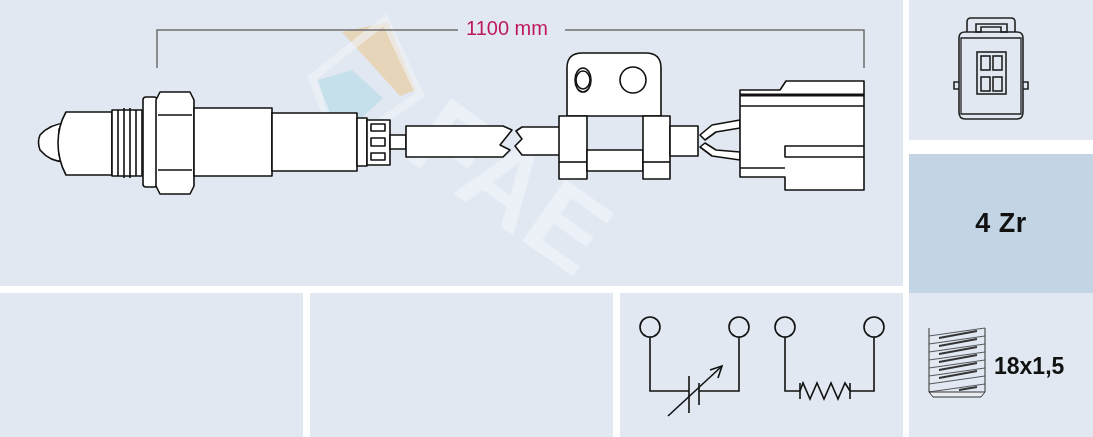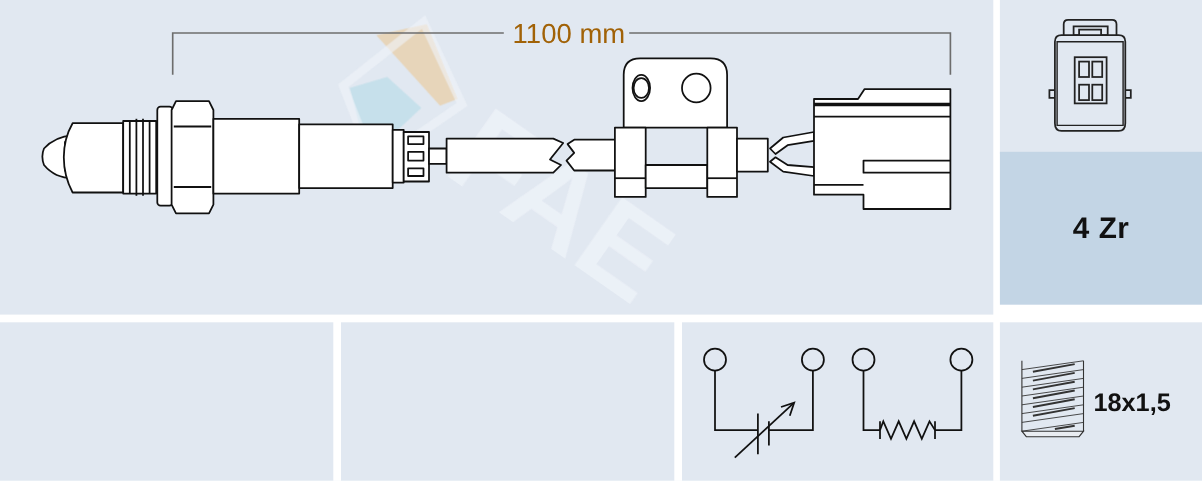--- a/index.html
+++ b/index.html
@@ -1,27 +1,27 @@
 <!DOCTYPE html>
 <html><head>
 <meta charset="utf-8">
 <style>
   html, body { margin:0; padding:0; background:#ffffff; }
   body { width:1093px; height:437px; position:relative; overflow:hidden; font-family:"Liberation Sans", sans-serif; }
   .panel { position:absolute; background:#e1e8f1; }
   .panel.dark { background:#c3d5e5; }
   #main { left:0; top:0; width:903px; height:286px; }
   #conn { left:909px; top:0; width:184px; height:140px; }
-  #type { left:909px; top:138px; width:184px; height:139px; display:flex; align-items:center; justify-content:center; }
+  #type { left:909px; top:154px; width:184px; height:139px; display:flex; align-items:center; justify-content:center; }
   #b1 { left:0; top:293px; width:303px; height:144px; }
   #b2 { left:310px; top:293px; width:303px; height:144px; }
   #b3 { left:620px; top:293px; width:283px; height:144px; }
   #b4 { left:909px; top:293px; width:184px; height:144px;font-weight:bold; }
   .type-label { font-size:27px; font-weight:bold; color:#111; letter-spacing:0.5px; }
-  .dim-label { position:absolute; left:462px; top:17px; font-size:25px; color:#a16207; background:#e1e8f1; padding:0 4px; }
+  .dim-label { position:absolute; left:462px; top:17px; font-size:20px; color:#be185d; background:#e1e8f1; padding:0 4px; }
   .thread-label { position:absolute; left:85px; top:60px; font-size:23px; color:#111; }
   svg { position:absolute; left:0; top:0; overflow:visible; }
 </style>
 </head>
 <body>
 
 <div class="panel" id="main">
   <svg width="903" height="286">
 
     <g opacity="0.9">

